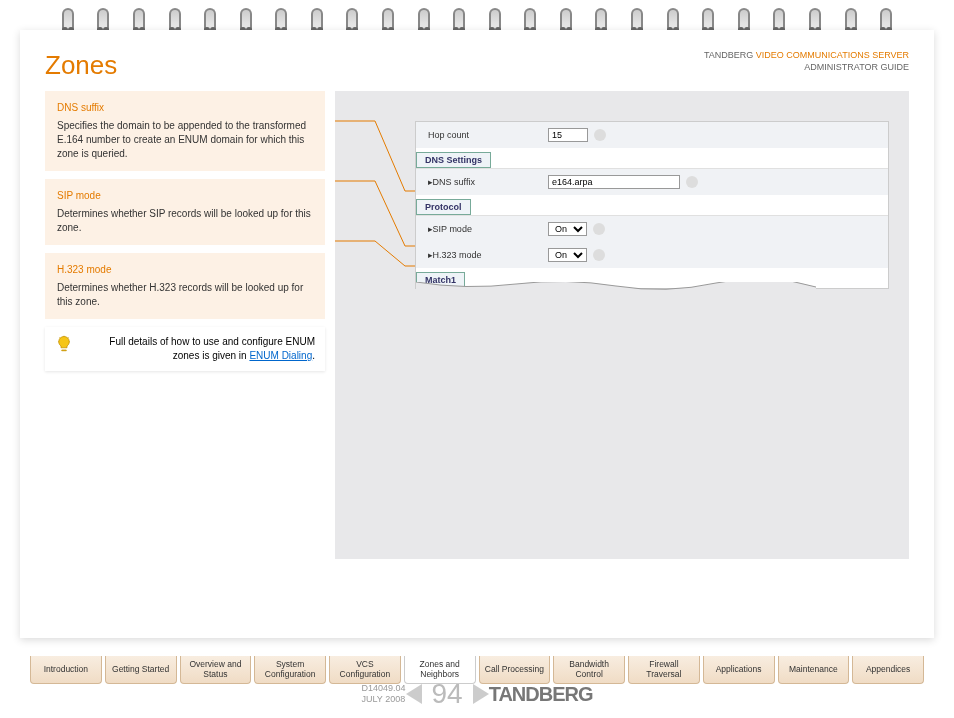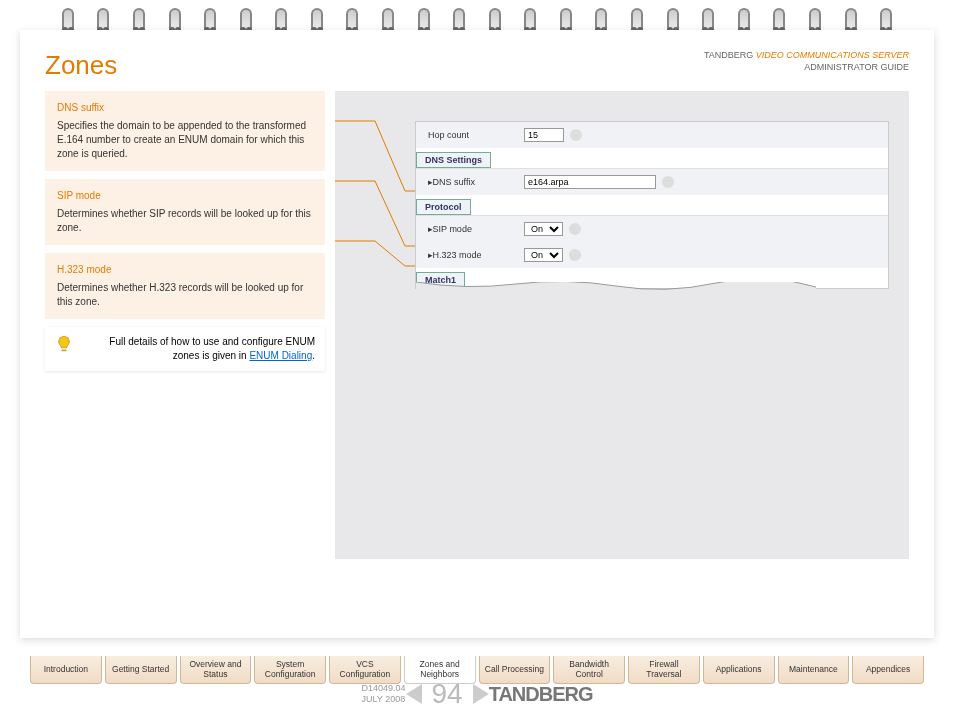--- a/index.html
+++ b/index.html
@@ -11,42 +11,42 @@
 .ring::before, .ring::after { content: ''; position: absolute; width: 6px; height: 6px; background: #666; border-radius: 50%; bottom: -3px; }
 .ring::before { left: -2px; } .ring::after { right: -2px; }
 
 
 .page { position: absolute; top: 30px; left: 20px; right: 20px; bottom: 80px; background: #fff; box-shadow: 0 2px 8px rgba(0,0,0,0.15); padding: 20px 25px; }
 
 
 .page-header { display: flex; justify-content: space-between; align-items: flex-start; margin-bottom: 10px; }
 .page-title { font-size: 26px; color: #e47b00; font-weight: normal; }
 .doc-info { text-align: right; font-size: 9px; color: #666; line-height: 1.3; }
-.doc-info .product { color: #e47b00; font-style: italic; }
+.doc-info .product { color: #e47b00; }
 
 
 .banner { background: #e47b00; color: #fff; text-align: center; padding: 6px; font-size: 12px; margin-bottom: 10px; }
 
 
 .content-area { display: flex; gap: 10px; height: calc(100% - 100px); }
 .sidebar { width: 280px; flex-shrink: 0; }
 .explain-box { background: #fdf1e5; padding: 10px 12px; margin-bottom: 8px; font-size: 10px; line-height: 1.4; color: #333; }
 .explain-box h4 { color: #e47b00; font-size: 10px; font-weight: normal; margin-bottom: 4px; }
 .tip-box { background: #fff; padding: 8px 10px; font-size: 10px; line-height: 1.4; display: flex; gap: 8px; box-shadow: 0 1px 3px rgba(0,0,0,0.1); text-align: right; }
 .bulb { width: 18px; height: 18px; flex-shrink: 0; }
 .tip-box a { color: #0066cc; text-decoration: underline; }
 
 
 .screenshot-panel { flex: 1; background: #e8e8ea; position: relative; overflow: hidden; }
 .config-form { position: absolute; top: 30px; left: 80px; right: 20px; background: #fff; border: 1px solid #ccc; font-size: 9px; }
 .config-form .tear { position: absolute; bottom: -6px; left: 0; right: 0; height: 12px; }
 .form-row { display: flex; align-items: center; padding: 6px 12px; border-top: 1px solid #e0e0e0; }
 .form-row:first-child { border-top: none; }
 .form-row.shaded { background: #f0f2f5; }
-.form-label { width: 96px; color: #333; font-size: 9px; }
+.form-label { width: 120px; color: #333; font-size: 9px; }
 .form-input { border: 1px solid #999; padding: 1px 3px; font-size: 9px; }
 .form-input.sm { width: 40px; }
 .form-input.lg { width: 132px; }
 .help-icon { width: 12px; height: 12px; margin-left: 6px; border-radius: 50%; background: #ddd; display: inline-block; }
 .section-tab { display: inline-block; border: 1px solid #7a9; background: #eef3f7; color: #336; padding: 2px 8px; font-size: 9px; margin: 4px 0 0 0; font-weight: bold; text-align: center; }
 .sel { border: 1px solid #999; font-size: 9px; padding: 0 2px; background: #fff; }
 
 
 .callout-svg { position: absolute; top: 0; left: 0; pointer-events: none; }
 

